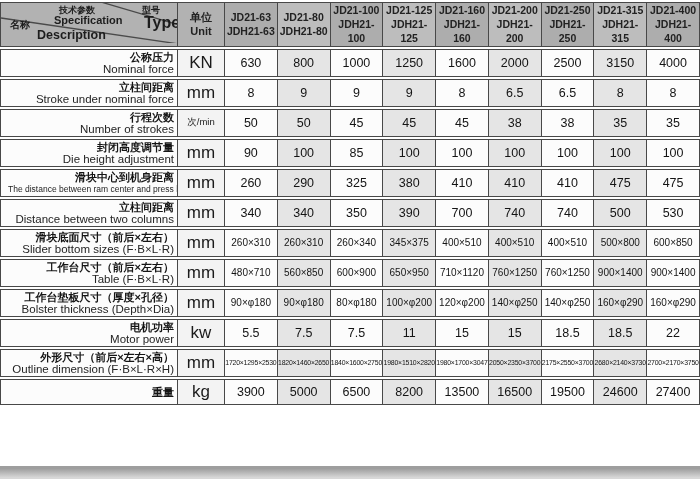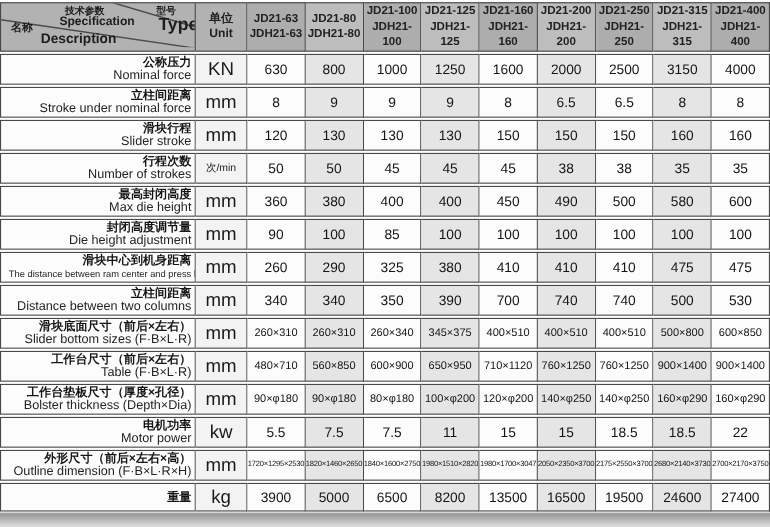--- a/index.html
+++ b/index.html
@@ -147,68 +147,36 @@
           <td class="val">9</td>
           <td class="val alt">9</td>
           <td class="val">8</td>
           <td class="val alt">6.5</td>
           <td class="val">6.5</td>
           <td class="val alt">8</td>
           <td class="val">8</td>
         </tr>
         <tr>
           <td class="label-cell">
-            <div class="zh">滑块行程</div>
-            <div class="en">Slider stroke</div>
-          </td>
-          <td class="unit-cell">mm</td>
-          <td class="val">120</td>
-          <td class="val alt">130</td>
-          <td class="val">130</td>
-          <td class="val alt">130</td>
-          <td class="val">150</td>
-          <td class="val alt">150</td>
-          <td class="val">150</td>
-          <td class="val alt">160</td>
-          <td class="val">160</td>
-        </tr>
-        <tr>
-          <td class="label-cell">
             <div class="zh">行程次数</div>
             <div class="en">Number of strokes</div>
           </td>
           <td class="unit-cell u-small">次/min</td>
           <td class="val">50</td>
           <td class="val alt">50</td>
           <td class="val">45</td>
           <td class="val alt">45</td>
           <td class="val">45</td>
           <td class="val alt">38</td>
           <td class="val">38</td>
           <td class="val alt">35</td>
           <td class="val">35</td>
         </tr>
         <tr>
           <td class="label-cell">
-            <div class="zh">最高封闭高度</div>
-            <div class="en">Max die height</div>
-          </td>
-          <td class="unit-cell">mm</td>
-          <td class="val">360</td>
-          <td class="val alt">380</td>
-          <td class="val">400</td>
-          <td class="val alt">400</td>
-          <td class="val">450</td>
-          <td class="val alt">490</td>
-          <td class="val">500</td>
-          <td class="val alt">580</td>
-          <td class="val">600</td>
-        </tr>
-        <tr>
-          <td class="label-cell">
             <div class="zh">封闭高度调节量</div>
             <div class="en">Die height adjustment</div>
           </td>
           <td class="unit-cell">mm</td>
           <td class="val">90</td>
           <td class="val alt">100</td>
           <td class="val">85</td>
           <td class="val alt">100</td>
           <td class="val">100</td>
           <td class="val alt">100</td>

